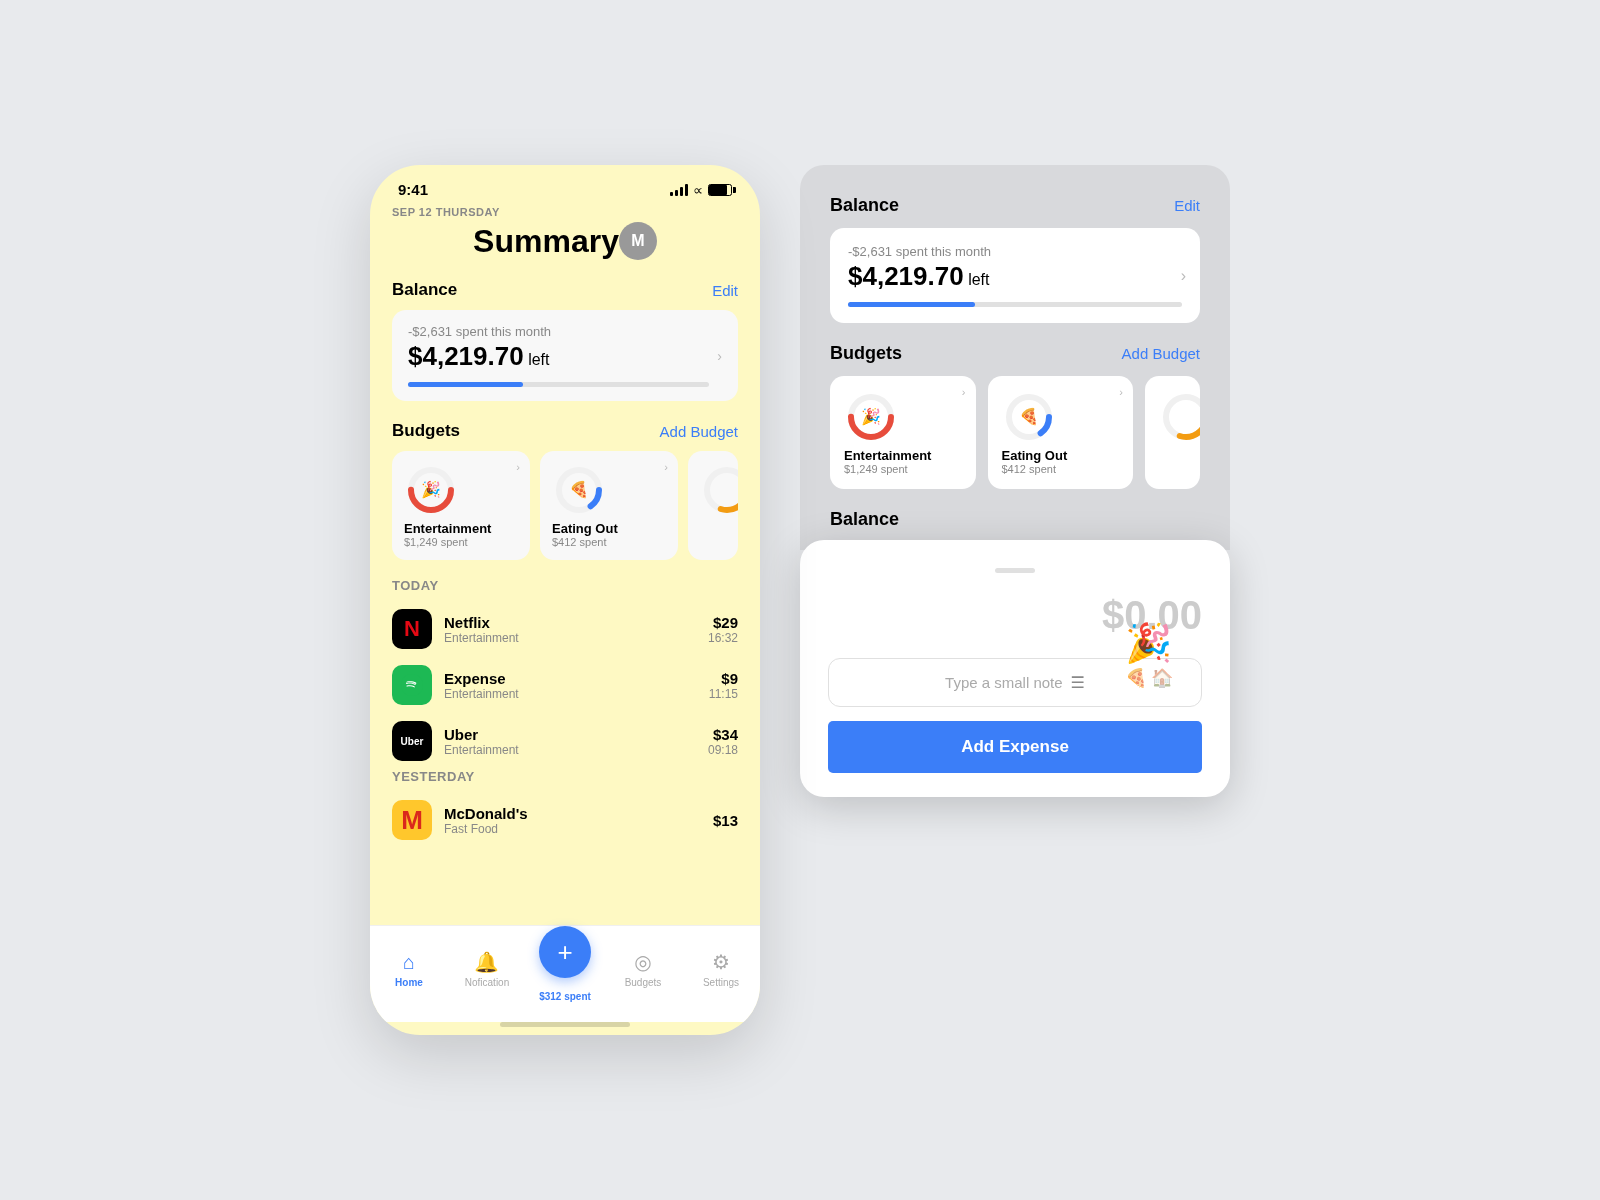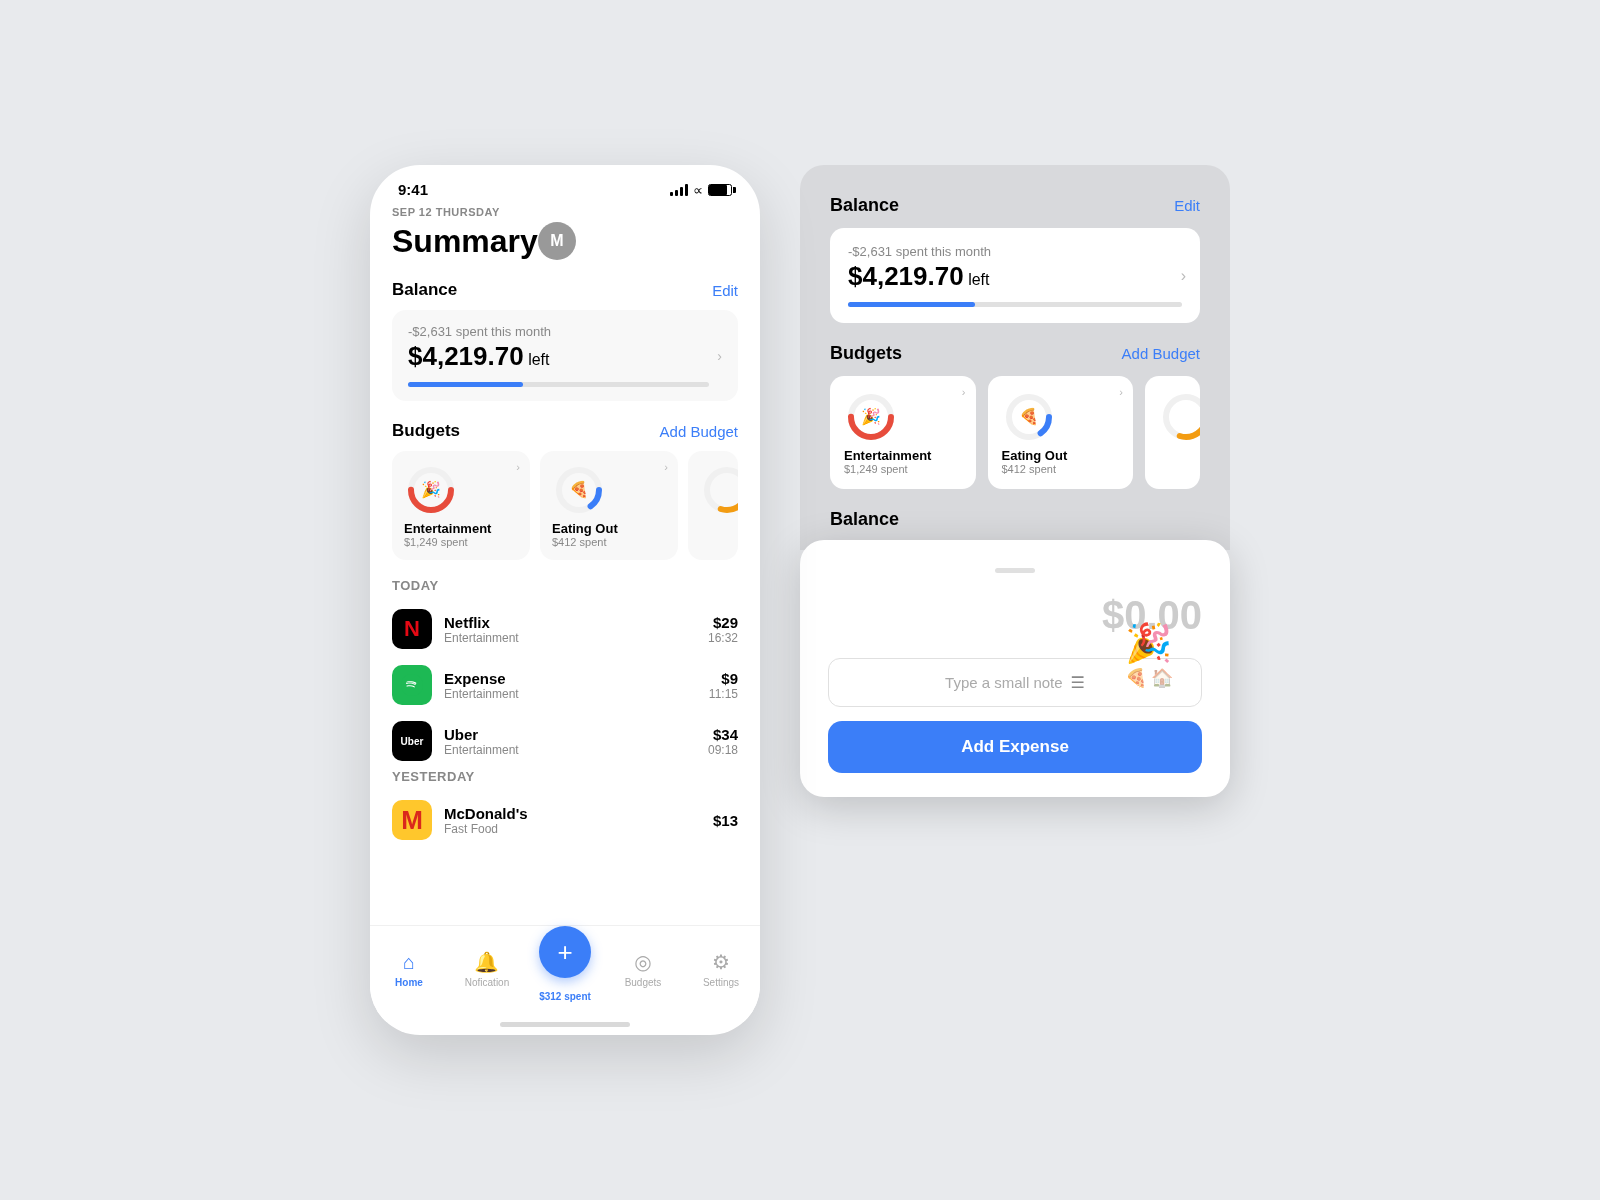--- a/index.html
+++ b/index.html
@@ -17,21 +17,21 @@
       display: flex;
       gap: 40px;
       align-items: flex-start;
       padding: 40px;
     }
 
     
     .phone {
       width: 390px;
       min-height: 870px;
-      background: #ffffff;
+      background: #fef9c3;
       border-radius: 50px;
       overflow: hidden;
       box-shadow: 0 20px 60px rgba(0,0,0,0.15);
       display: flex;
       flex-direction: column;
       position: relative;
     }
     .status-bar {
       display: flex;
       justify-content: space-between;
@@ -94,21 +94,21 @@
     }
     .date-label {
       font-size: 11px;
       font-weight: 600;
       color: #888;
       letter-spacing: 0.5px;
       margin-bottom: 4px;
     }
     .page-title-row {
       display: flex;
-      justify-content: flex-start;
+      justify-content: center;
       align-items: center;
       margin-bottom: 20px;
     }
     .page-title {
       font-size: 32px;
       font-weight: 800;
       color: #000;
     }
     .avatar {
       width: 38px;
@@ -402,21 +402,21 @@
       align-items: center;
       justify-content: center;
       gap: 8px;
       margin-bottom: 14px;
       cursor: text;
     }
     .modal-note-icon { font-size: 16px; }
     .modal-add-btn {
       background: #3b7ef8;
       color: #fff;
-      border-radius: 14px;
+      border-radius: 5px;
       padding: 16px;
       text-align: center;
       font-size: 17px;
       font-weight: 700;
       cursor: pointer;
       width: 100%;
     }
 
     
     .donut-svg { width: 54px; height: 54px; }

